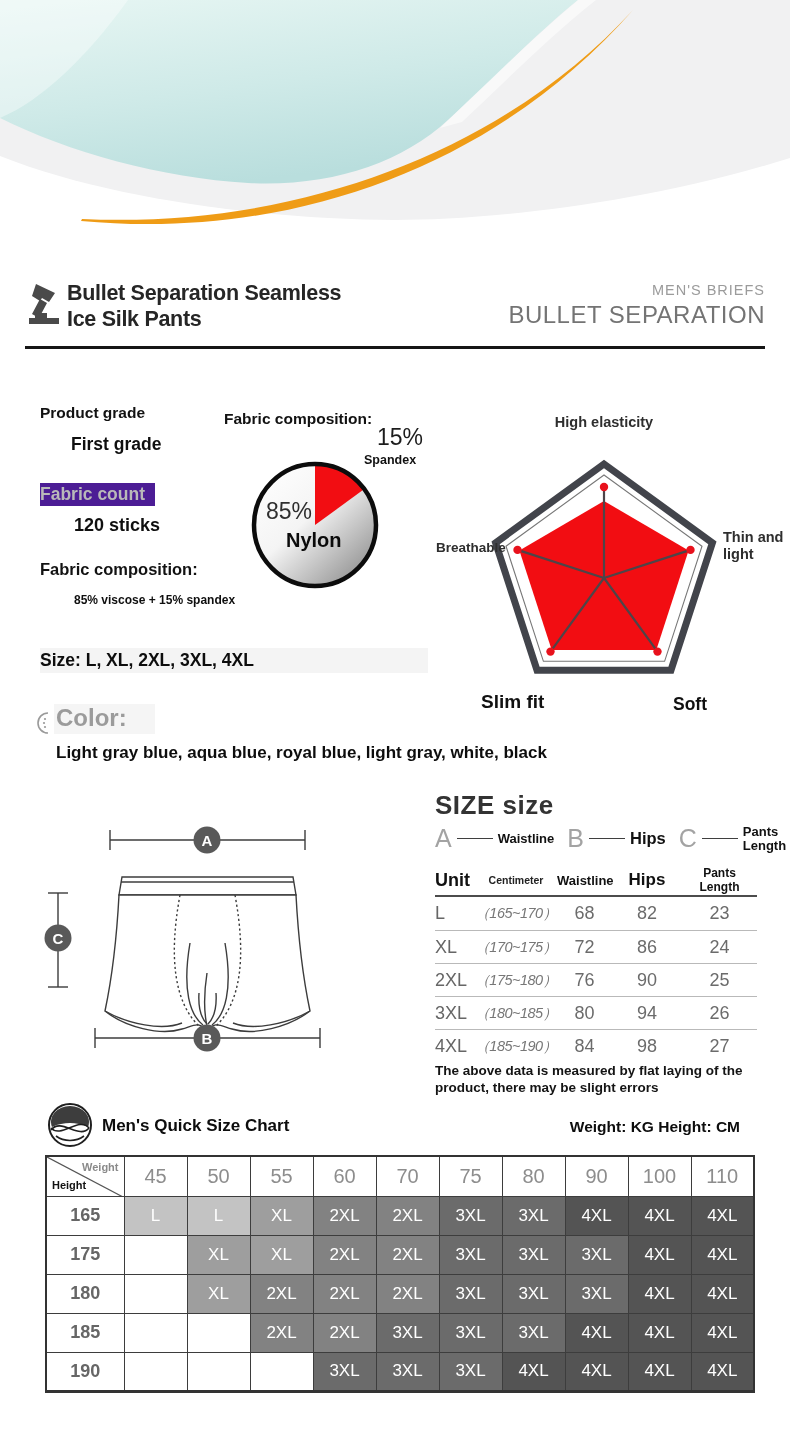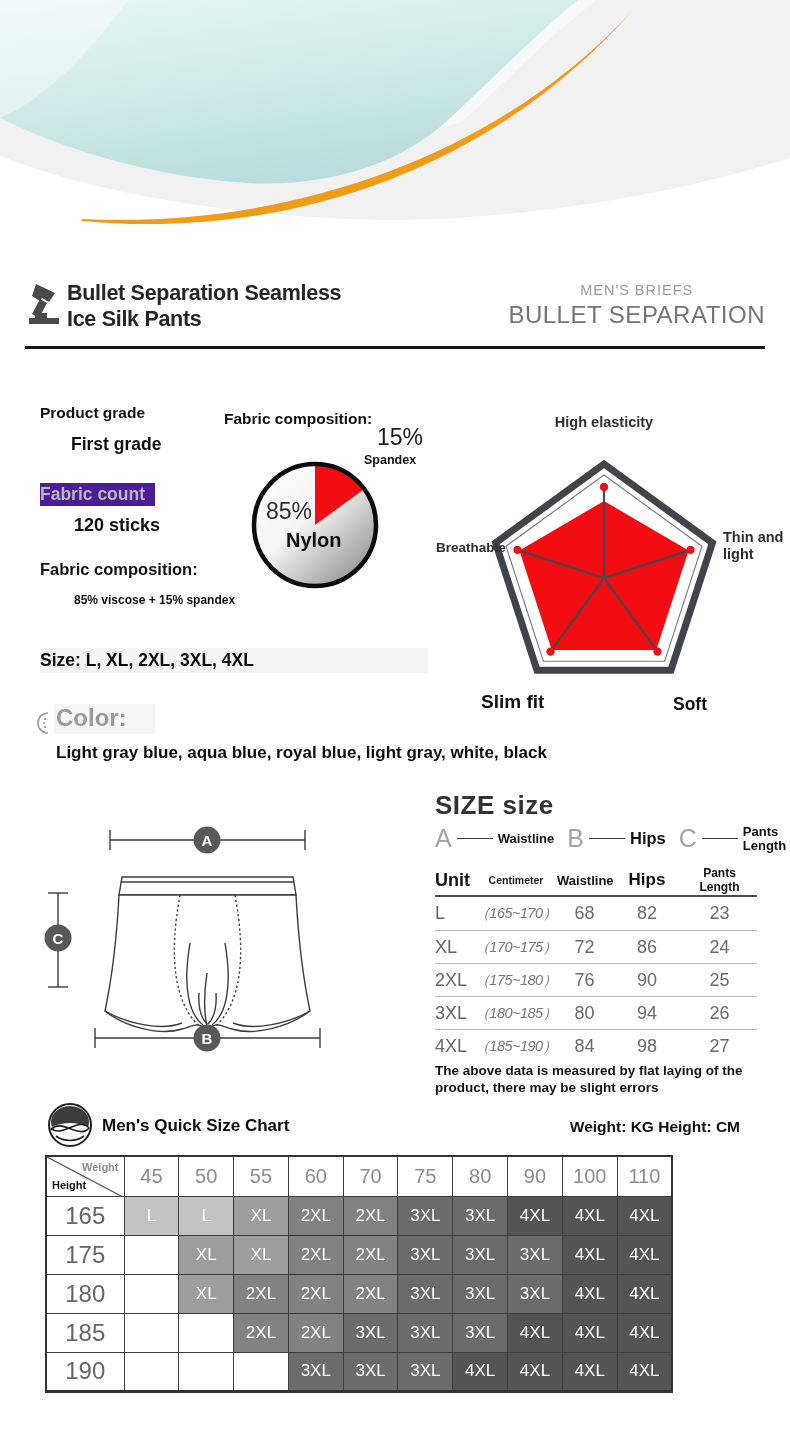--- a/index.html
+++ b/index.html
@@ -8,21 +8,21 @@
   .page { position:relative; width:790px; height:1449px; background:#fff; overflow:hidden; margin:0 auto; }
   .abs { position:absolute; }
 
   
   .hero { left:0; top:0; width:790px; height:250px; }
 
   
   .ms-icon { left:27px; top:283px; }
   .title { left:67px; top:280px; font-size:21.5px; line-height:26px; font-weight:bold; color:#262626; letter-spacing:-0.3px; }
   .brand { right:25px; top:282px; text-align:right; }
-  .brand-small { font-size:14.5px; color:#9b9b9b; letter-spacing:1px;text-align:center; }
+  .brand-small { font-size:14.5px; color:#9b9b9b; letter-spacing:1px; }
   .brand-large { font-size:24px; color:#747474; letter-spacing:0.5px; margin-top:3px; }
   .rule { left:25px; top:346px; width:740px; height:3px; background:#161616; }
 
   
   .spec-label  { font-weight:bold; font-size:15.5px; color:#121212; }
   .spec-label2 { font-weight:bold; font-size:16.5px; color:#121212; }
   .spec-value  { font-weight:bold; font-size:17.5px; color:#0f0f0f; }
   .pg-label { left:40px; top:404px; }
   .pg-value { left:71px; top:434px; }
   .fc-label { left:40px; top:483px; font-weight:bold; font-size:17.5px; color:#b9b9b9; background:#4c1d95; padding:1px 10px 1px 0; }
@@ -82,29 +82,29 @@
   .c-size { font-size:18px; color:#666; }
   .c-range { font-size:14.5px; color:#777; letter-spacing:-0.5px; white-space:nowrap;font-style:italic; }
   .c-num { font-size:18px; color:#6b6b6b; }
   .st-note { left:435px; top:1062px; width:350px; font-size:13.5px; font-weight:bold; color:#141414; line-height:17px; }
 
   
   .briefs-icon { left:46px; top:1101px; }
   .qc-title { left:102px; top:1116px; font-size:17px; font-weight:bold; color:#0d0d0d; }
   .qc-units { right:50px; top:1118px; font-size:15.5px; font-weight:bold; color:#0d0d0d; }
   .qc-table-wrap { left:45px; top:1155px; }
-  table.qc { border-collapse:collapse; table-layout:fixed; width:628px; border:2px solid #333; border-bottom-width:3px; }
+  table.qc { border-collapse:collapse; table-layout:fixed; width:710px; border:2px solid #333; border-bottom-width:3px; }
   table.qc td, table.qc th { border:1.5px solid #3d3d3d; height:39px; text-align:center; vertical-align:middle; padding:0; overflow:hidden; }
   table.qc th { height:40px; font-weight:normal; }
   .wcell { font-size:20px; color:#8d8d8d; background:#fff; }
   .corner { position:relative; background:#fff; }
   .corner svg { position:absolute; left:0; top:0; }
   .corner-top { position:absolute; top:4px; right:5px; font-size:11px; font-weight:bold; color:#8a8a8a; }
   .corner-bottom { position:absolute; bottom:5px; left:5px; font-size:11px; font-weight:bold; color:#111; }
-  .heightcell { font-size:24px; color:#666; background:#fff; }
+  .heightcell { font-size:18px; color:#666; background:#fff;font-weight:bold; }
   .szcell { color:#fff; font-size:17px; }
 </style>
 </head>
 <body>
 
 <div class="page">
 
   <svg class="abs hero" width="790" height="250" viewBox="0 0 790 250">
     <defs>
       <linearGradient id="aq" x1="0" y1="0" x2="0.4" y2="1">

